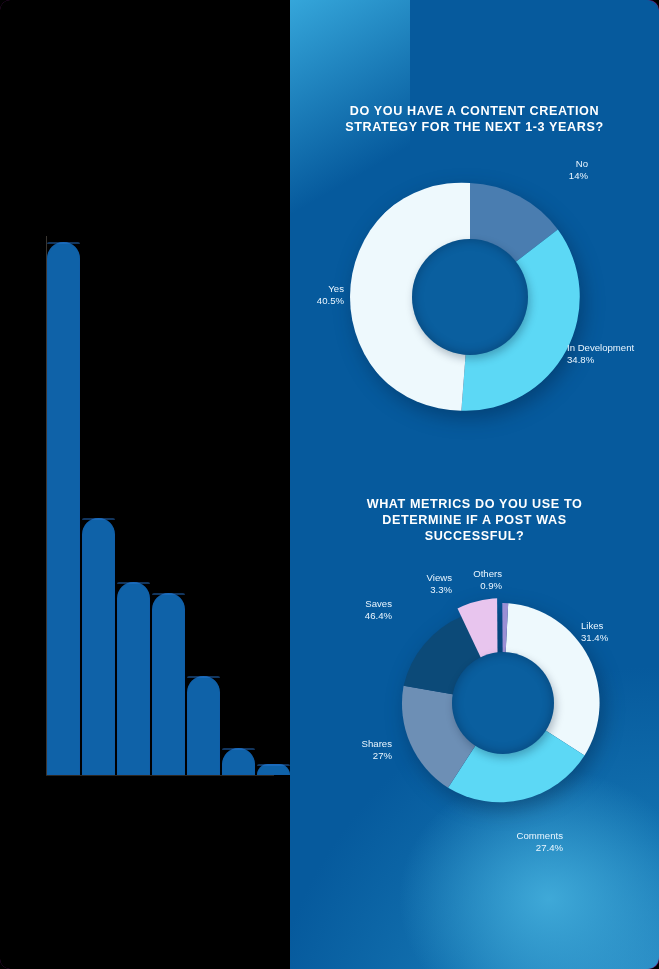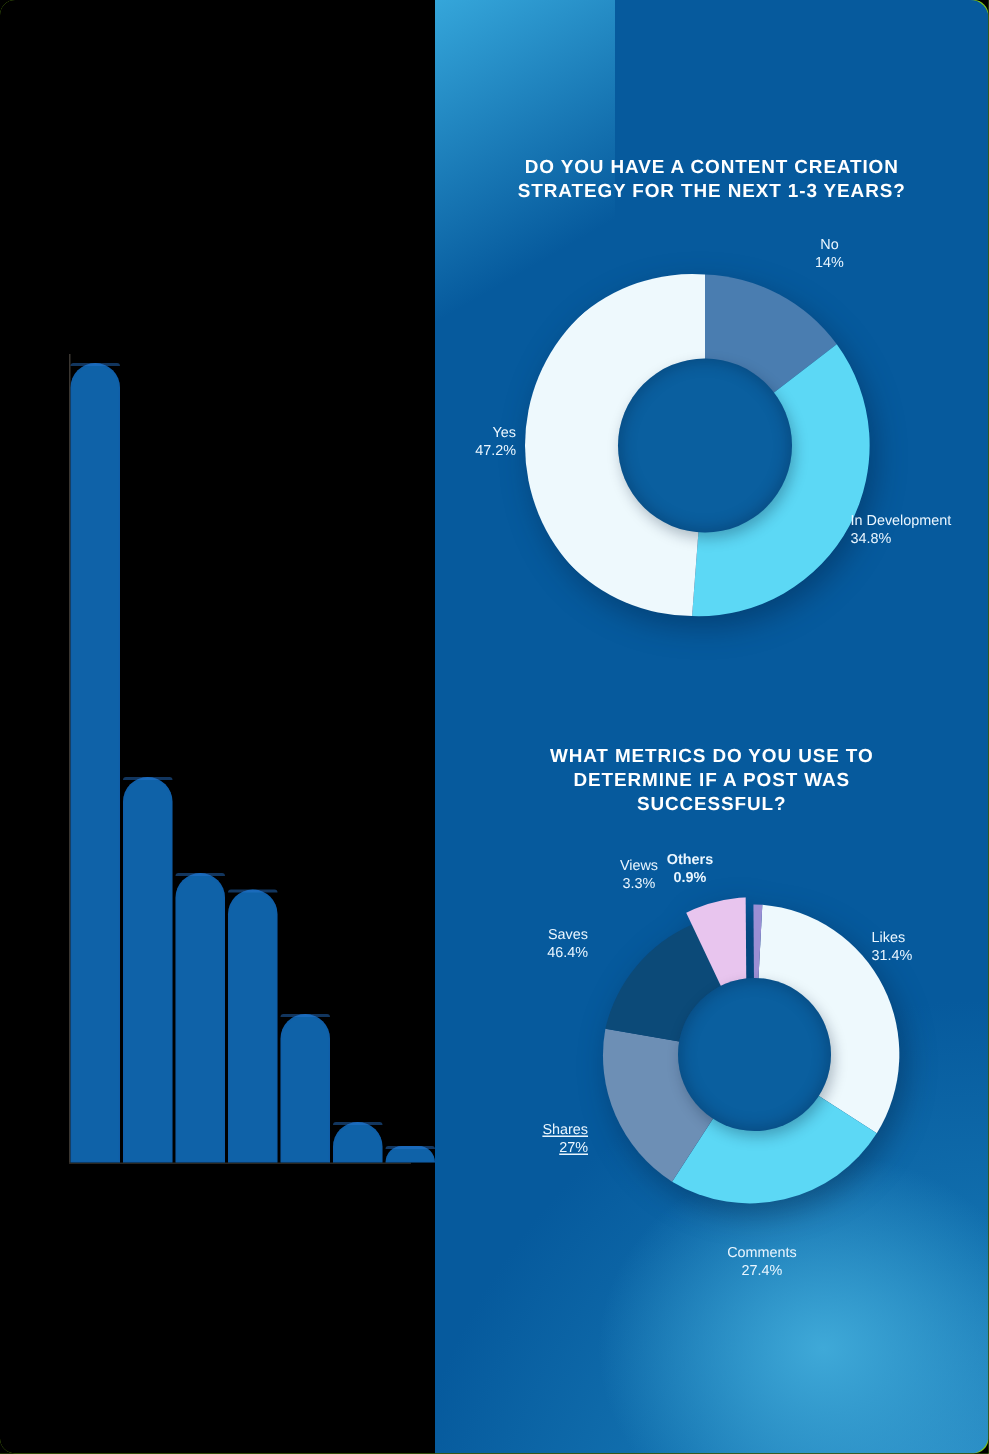--- a/index.html
+++ b/index.html
@@ -1,21 +1,21 @@
 <!DOCTYPE html>
 <html><head>
 <meta charset="utf-8">
 <style>
   html,body{margin:0;padding:0;background:#000;}
   body{
     width:659px;height:969px;overflow:hidden;
     font-family:"Liberation Sans","DejaVu Sans",sans-serif;
     position:relative;
   }
-  #root{position:absolute;inset:0;background:#84cc16;border-radius:10px;overflow:hidden;}
+  #root{position:absolute;inset:0;background:#701a75;border-radius:10px;overflow:hidden;}
 
   
   #left-panel{
     position:absolute;left:0;top:0;width:290px;height:969px;
     background:#000000;
   }
   #bar-chart-area{position:absolute;left:0;top:0;width:290px;height:969px;}
   .axis-line{
     position:absolute;left:46px;top:236px;width:1px;height:540px;
     background:#3a3631;
@@ -66,21 +66,21 @@
 
   .donut-wrap{position:absolute;}
   .donut{position:absolute;left:0;top:0;border-radius:50%;
     filter:drop-shadow(4px 7px 10px rgba(0,20,45,.35));}
   .hole{
     position:absolute;border-radius:50%;
     box-shadow:0 0 10px 2px rgba(0,25,55,.30) inset, 2px 4px 9px rgba(0,20,45,.28);
   }
   .slice-label{
     position:absolute;color:#eaf6ff;font-size:9.6px;line-height:12px;
-    text-align:center;white-space:nowrap;
+    text-align:right;white-space:nowrap;
   }
   .slice-label.l{text-align:right;}
   .slice-label.r{text-align:left;}
 </style>
 </head>
 <body>
 
 <div id="root">
 
   <div id="left-panel">
@@ -121,21 +121,21 @@
         <div>14%</div>
       </div>
 
       <div class="slice-label r" style="left:217px;top:165px;width:110px;">
         <div>In Development</div>
         <div>34.8%</div>
       </div>
 
       <div class="slice-label l" style="left:-82px;top:106px;width:76px;">
         <div>Yes</div>
-        <div>47.2%</div>
+        <div>40.5%</div>
       </div>
     </div>
 
     <div class="chart-title" id="title-2">WHAT METRICS DO YOU USE TO DETERMINE IF A POST WAS SUCCESSFUL?</div>
 
     <div class="donut-wrap" id="donut-2" style="left:108px;top:598px;width:210px;height:210px;">
       <svg class="donut" width="210" height="210" viewBox="0 0 210 210">
         <g>
 
           <path fill="#eef9fd" d="M105 105 L110.23 5.14 A100 100 0 0 1 186.52 157.51 Z"></path>
@@ -156,34 +156,34 @@
       <div class="slice-label r" style="left:183px;top:22px;width:70px;">
         <div>Likes</div>
         <div>31.4%</div>
       </div>
 
       <div class="slice-label" style="left:55px;top:232px;width:110px;">
         <div>Comments</div>
         <div>27.4%</div>
       </div>
 
-      <div class="slice-label l" style="left:-78px;top:150px;width:72px;text-decoration:underline;">
+      <div class="slice-label l" style="left:-78px;top:140px;width:72px;">
         <div>Shares</div>
         <div>27%</div>
       </div>
 
-      <div class="slice-label l" style="left:-72px;top:20px;width:66px;">
+      <div class="slice-label l" style="left:-72px;top:0;width:66px;">
         <div>Saves</div>
         <div>46.4%</div>
       </div>
 
       <div class="slice-label" style="left:2px;top:-26px;width:52px;">
         <div>Views</div>
         <div>3.3%</div>
       </div>
 
-      <div class="slice-label" style="left:36px;top:-30px;width:52px;font-weight:bold;">
+      <div class="slice-label" style="left:52px;top:-30px;width:52px;">
         <div>Others</div>
         <div>0.9%</div>
       </div>
     </div>
   </div>
 </div>
 
 </body></html>

